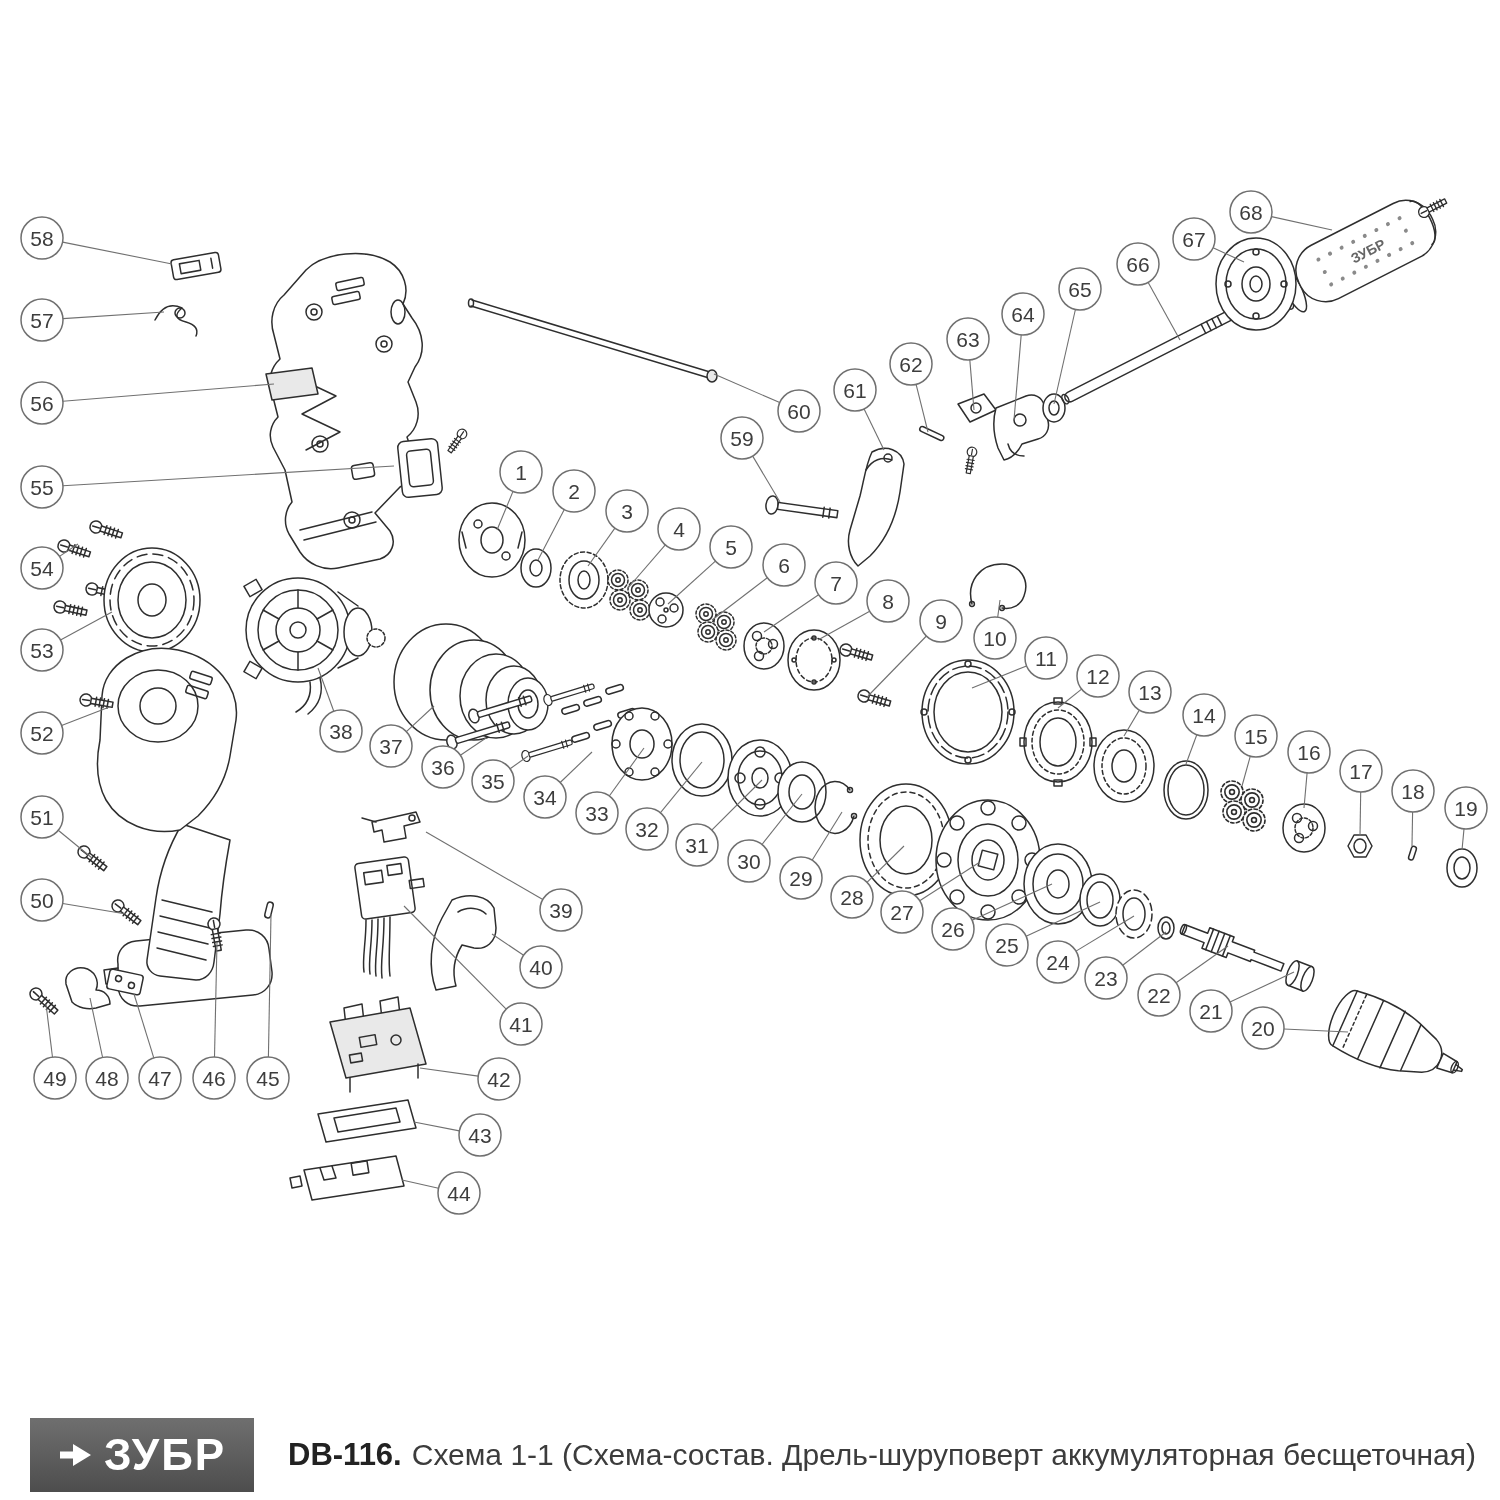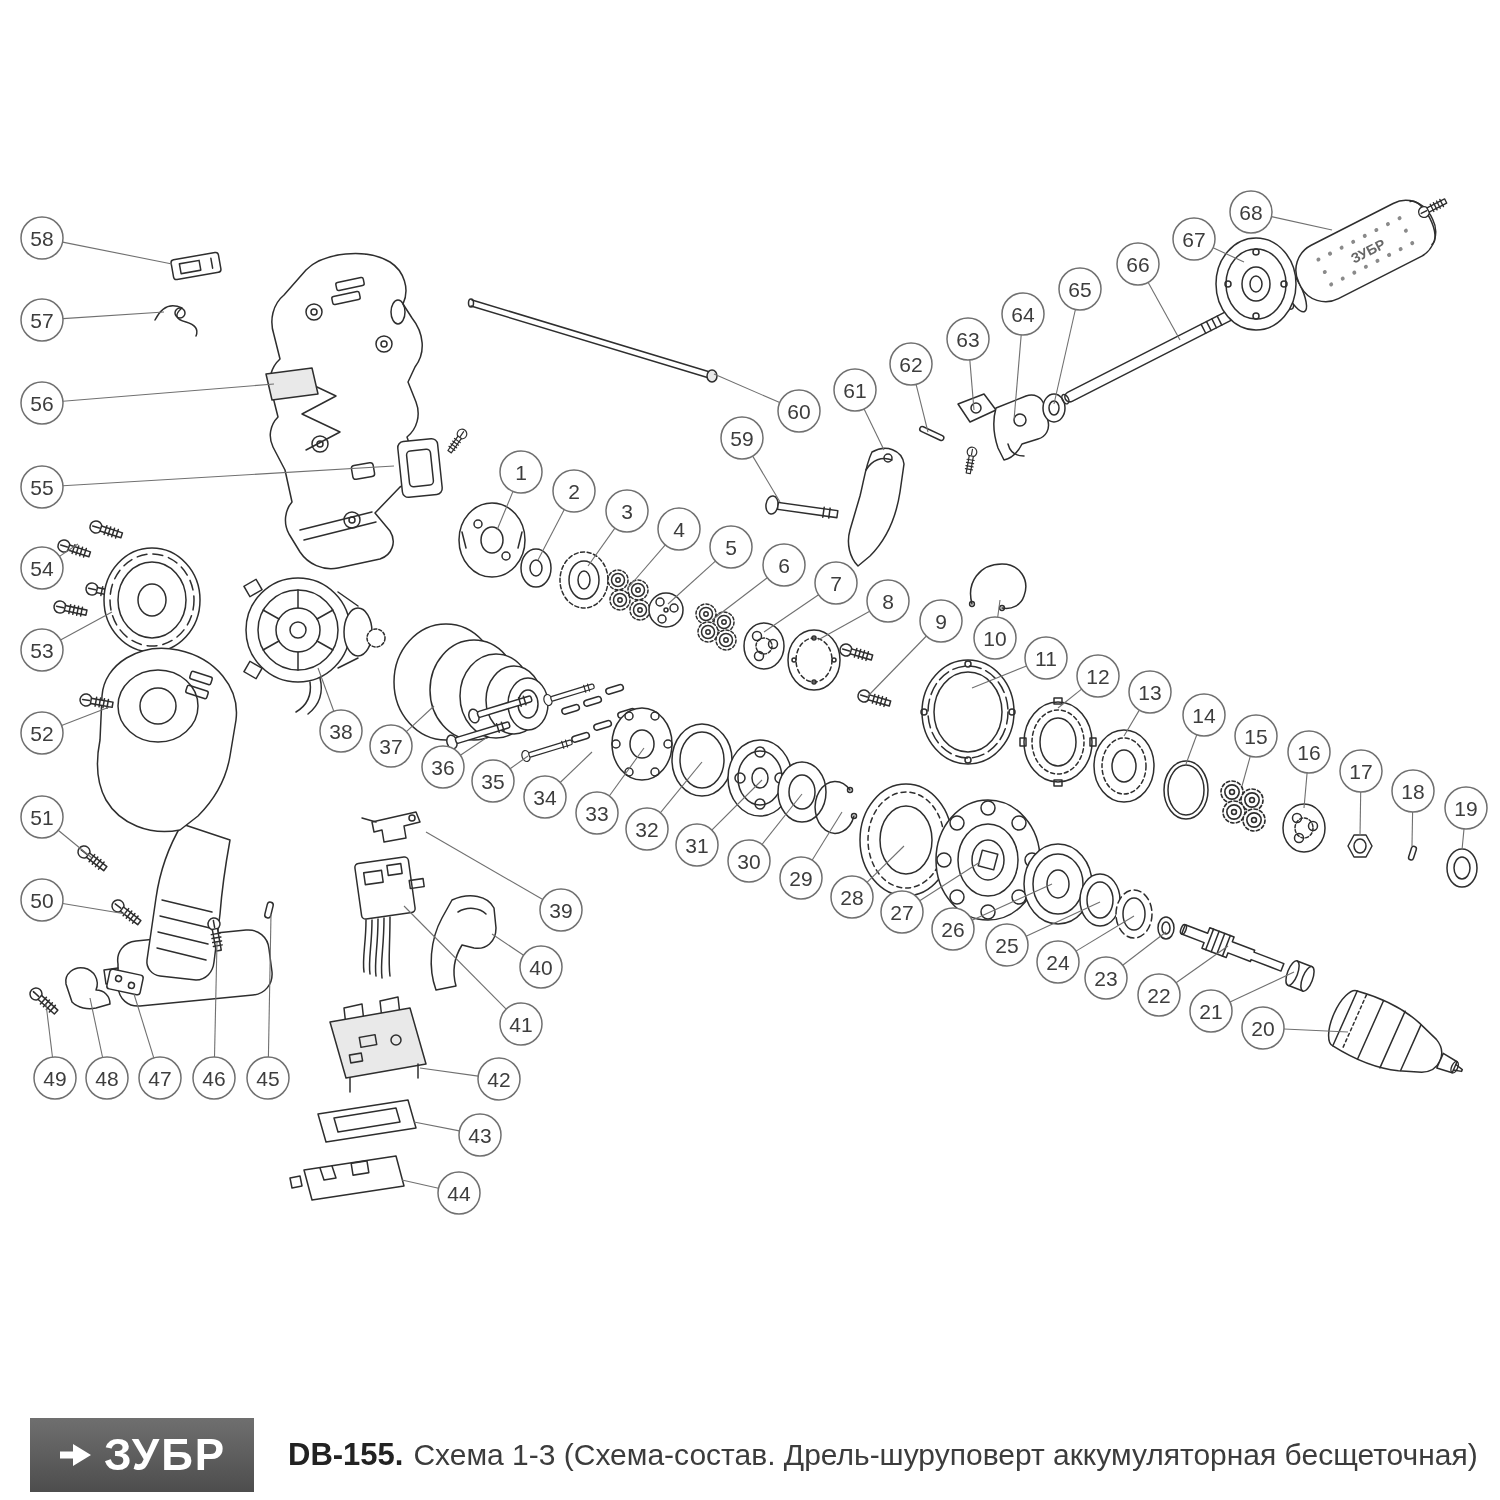--- a/index.html
+++ b/index.html
@@ -867,17 +867,17 @@
 </svg>
 
 <div class="footer">
   <div class="logo-box">
     <svg width="36" height="28" viewBox="0 0 36 28">
       <path d="M2,10.5 L15,10.5 L15,3 L33,14 L15,25 L15,17.5 L2,17.5 Z" fill="#ffffff"></path>
     </svg>
     <span class="logo-text">ЗУБР</span>
   </div>
   <div class="caption">
-    <span class="model">DB-155.</span><span class="desc">Схема 1-3 (Схема-состав. Дрель-шуруповерт аккумуляторная бесщеточная)</span>
+    <span class="model">DB-116.</span><span class="desc">Схема 1-1 (Схема-состав. Дрель-шуруповерт аккумуляторная бесщеточная)</span>
   </div>
 </div>
 
 </div>
 
 </body></html>

